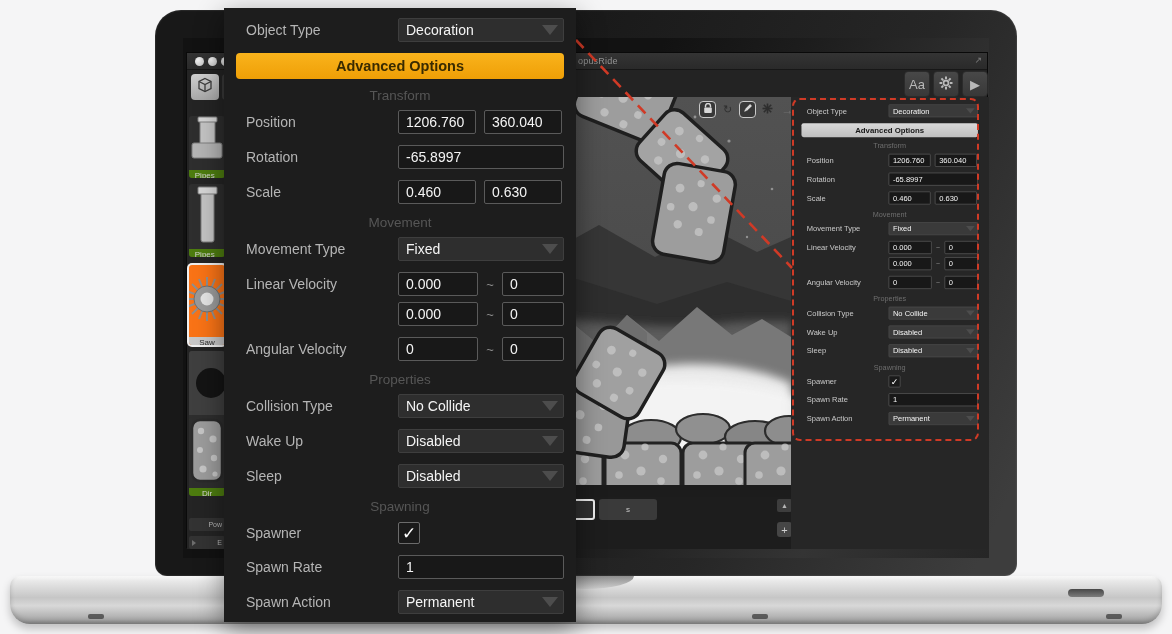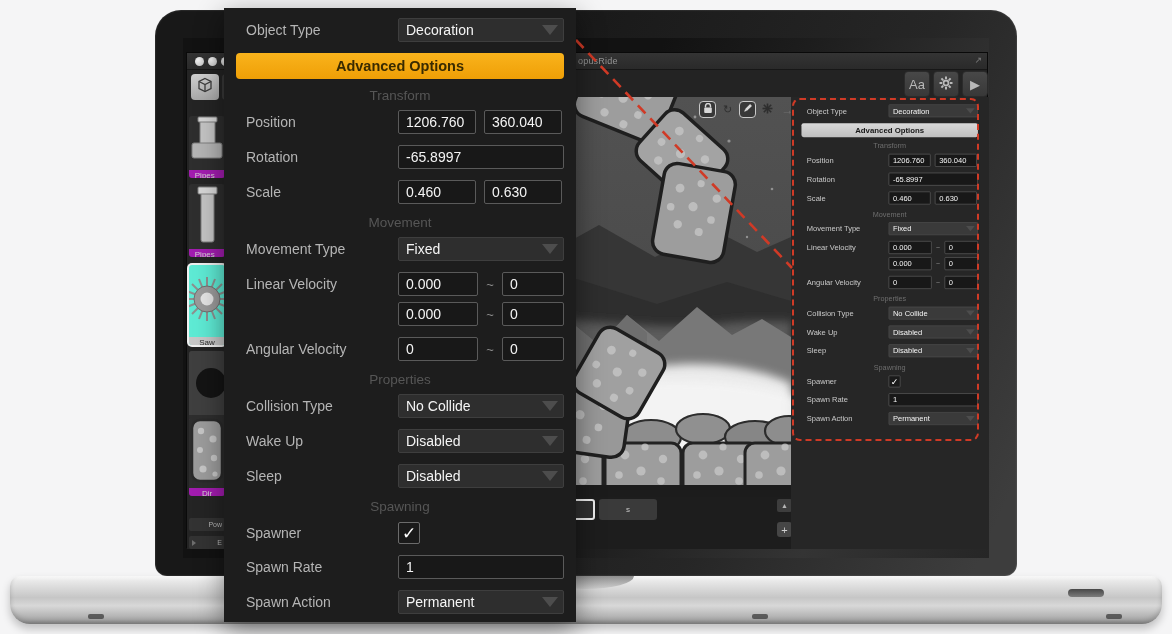--- a/index.html
+++ b/index.html
@@ -31,22 +31,22 @@
 
   .win-btn{position:absolute;width:26px;height:26px;border-radius:4px;background:linear-gradient(#484848,#383838);
     border:1px solid #2b2b2b;color:#b9b9b9;display:flex;align-items:center;justify-content:center;font-size:13px;}
 
   
   .sidebar{position:absolute;left:0;top:17px;width:40px;height:479px;background:#242424;border-right:1px solid #1a1a1a;}
   .cube-btn{position:absolute;left:4px;top:4px;width:28px;height:26px;border-radius:4px;
     background:linear-gradient(#cfcfcf,#a8a8a8);display:flex;align-items:center;justify-content:center;}
   .cube-btn2{position:absolute;left:35px;top:4px;width:10px;height:26px;border-radius:4px 0 0 4px;background:#3a3a3a;}
   .thumb{position:absolute;left:2px;width:36px;border-radius:3px;background:#2e2e2e;overflow:hidden;text-align:center;}
-  .thumb .tlabel{display:block;font-size:8px;color:#d6d6d6;padding:1px 0 2px 0;background:#a21caf;white-space:nowrap;overflow:hidden;}
-  .thumb.sel{background:#5eead4;box-shadow:0 0 0 2px #efefef;}
+  .thumb .tlabel{display:block;font-size:8px;color:#d6d6d6;padding:1px 0 2px 0;background:#4d7c0f;white-space:nowrap;overflow:hidden;}
+  .thumb.sel{background:#f97316;box-shadow:0 0 0 2px #efefef;}
   .thumb.sel .tlabel{background:#c7c7c7;color:#2e2e2e;}
   .mini-row{position:absolute;left:2px;width:36px;height:13px;border-radius:2px;background:#333;
     color:#b5b5b5;font-size:7px;display:flex;align-items:center;justify-content:flex-end;padding-right:3px;gap:3px;}
   .mini-row .tri-play{width:0;height:0;border-top:3px solid transparent;border-bottom:3px solid transparent;border-left:4px solid #6e6e6e;margin-right:auto;margin-left:3px;}
 
   
   .canvas-wrap{position:absolute;left:40px;top:44px;width:564px;height:400px;overflow:hidden;background:#4c4c4c;}
   .canvas-tools{position:absolute;left:512px;top:48px;display:flex;gap:3px;align-items:center;}
   .ctool{width:17px;height:17px;display:flex;align-items:center;justify-content:center;color:#cfcfcf;font-size:11px;}
   .ctool.boxed{border:1px solid #c9c9c9;border-radius:4px;background:rgba(40,40,40,.6);}

